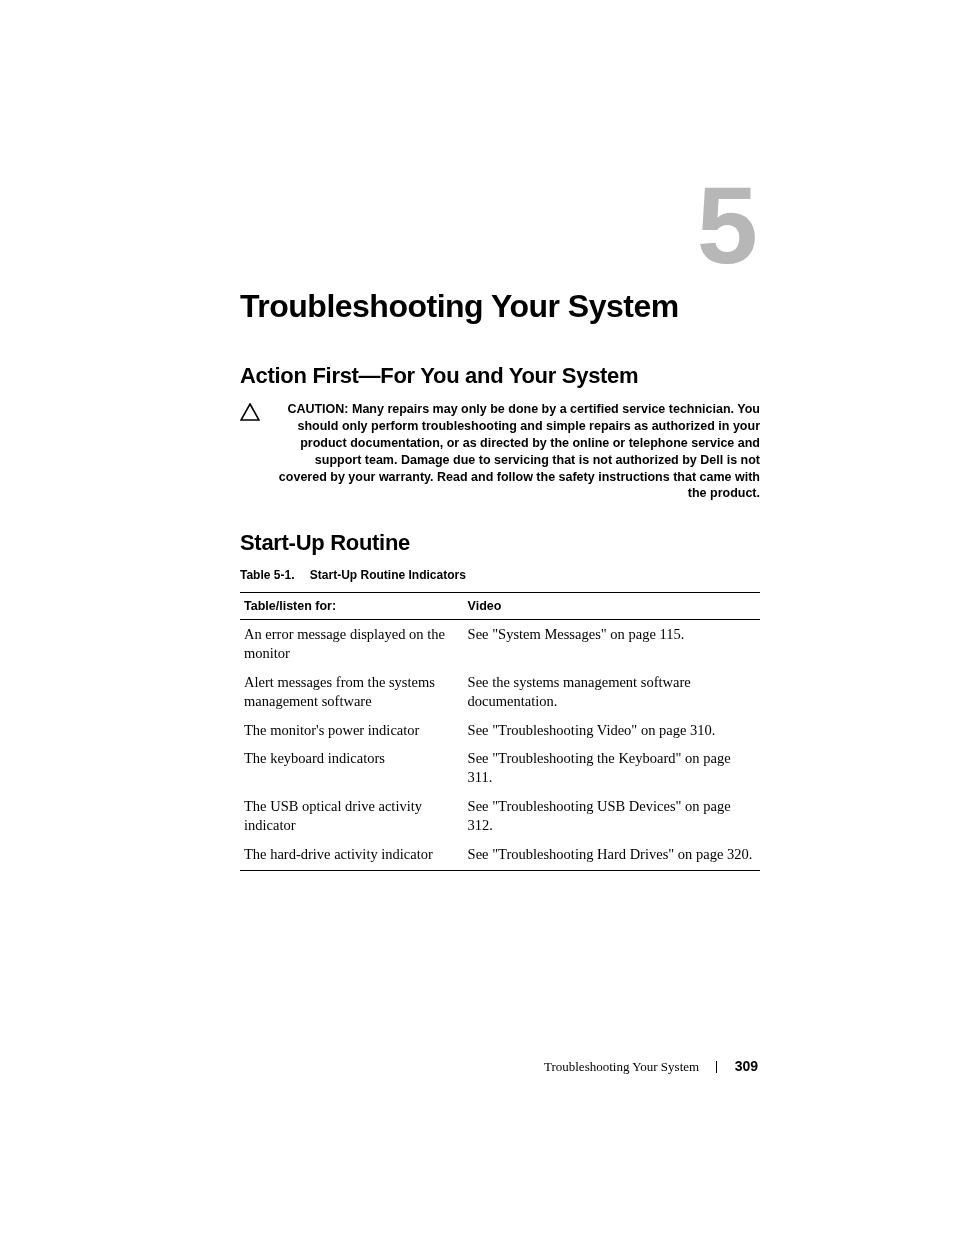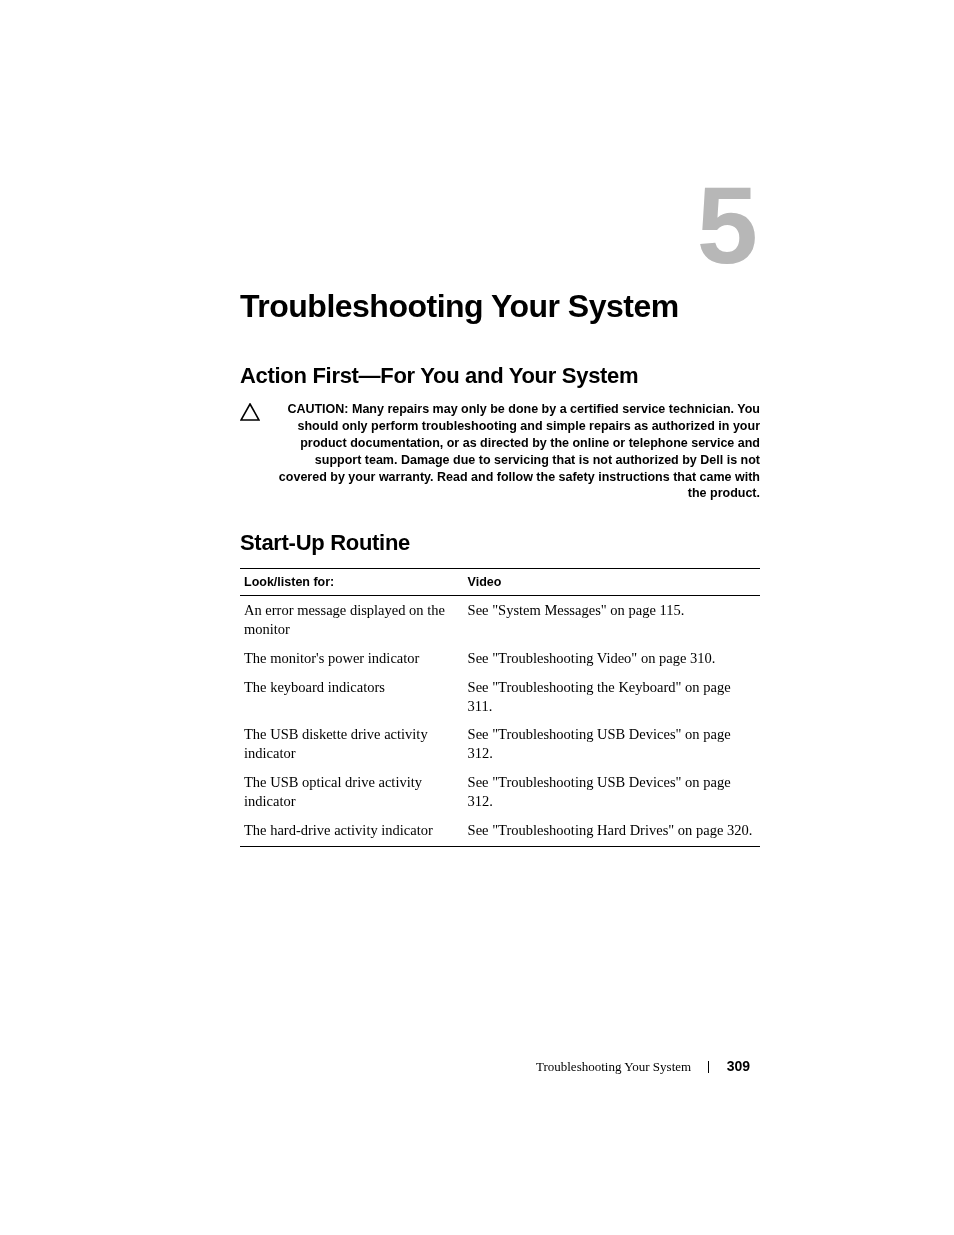--- a/index.html
+++ b/index.html
@@ -105,21 +105,21 @@
   }
   table.indicators tbody tr:last-child td {
     border-bottom: 1.5px solid #000;
     padding-bottom: 6px;
   }
   table.indicators col.look { width: 43%; }
   table.indicators col.action { width: 57%; }
   .footer {
     position: absolute;
     bottom: 160px;
-    right: 204px;
+    right: 196px;
     font-family: Georgia, 'Times New Roman', serif;
     font-size: 13px;
   }
   .footer .sep {
     display: inline-block;
     width: 1px;
     height: 12px;
     background: #000;
     margin: 0 14px;
     vertical-align: -2px;
@@ -151,48 +151,52 @@
       </span>
       <div class="caution-text">
         <span class="caution-label">CAUTION:</span>
         <span>Many repairs may only be done by a certified service technician. You should only perform troubleshooting and simple repairs as authorized in your product documentation, or as directed by the online or telephone service and support team. Damage due to servicing that is not authorized by Dell is not covered by your warranty. Read and follow the safety instructions that came with the product.</span>
       </div>
     </div>
 
     <h2 class="section-heading">Start-Up Routine</h2>
 
 
+    <p class="table-caption">
+      <span class="caption-id">Table 5-1.</span>
+      <span>Start-Up Routine Indicators</span>
+    </p>
 
     <table class="indicators">
       <colgroup>
           <col class="look">
           <col class="action">
         </colgroup>
       <thead>
         <tr>
-          <th>Look/listen for:</th>
+          <th>Table/listen for:</th>
           <th>Video</th>
         </tr>
       </thead>
       <tbody>
         <tr>
           <td>An error message displayed on the monitor</td>
           <td>See "System Messages" on page 115.</td>
         </tr>
         <tr>
+          <td>Alert messages from the systems management software</td>
+          <td>See the systems management software documentation.</td>
+        </tr>
+        <tr>
           <td>The monitor's power indicator</td>
           <td>See "Troubleshooting Video" on page 310.</td>
         </tr>
         <tr>
           <td>The keyboard indicators</td>
           <td>See "Troubleshooting the Keyboard" on page 311.</td>
-        </tr>
-        <tr>
-          <td>The USB diskette drive activity indicator</td>
-          <td>See "Troubleshooting USB Devices" on page 312.</td>
         </tr>
         <tr>
           <td>The USB optical drive activity indicator</td>
           <td>See "Troubleshooting USB Devices" on page 312.</td>
         </tr>
         <tr>
           <td>The hard-drive activity indicator</td>
           <td>See "Troubleshooting Hard Drives" on page 320.</td>
         </tr>
       </tbody>

